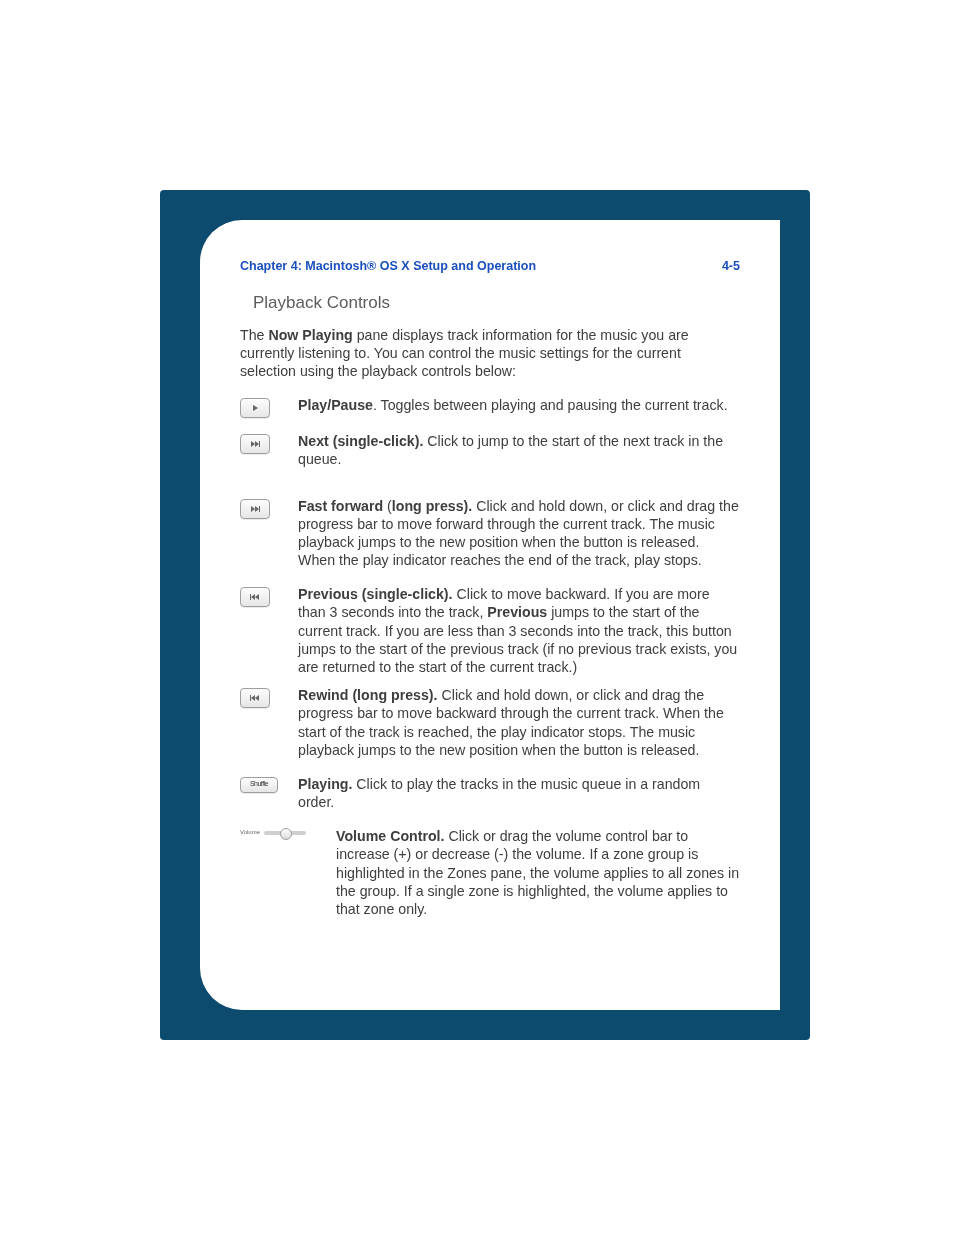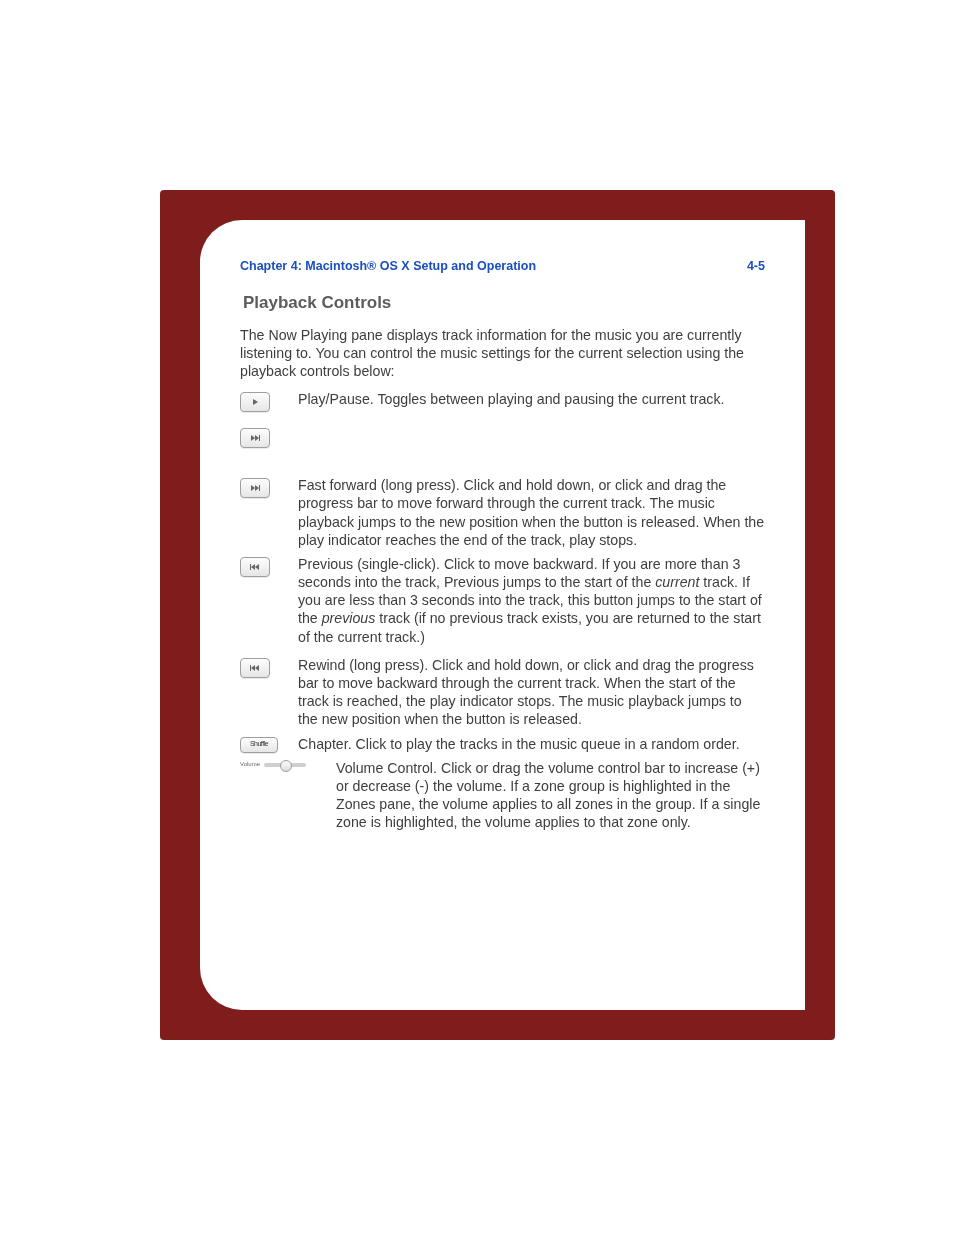--- a/index.html
+++ b/index.html
@@ -14,23 +14,22 @@
     height: 1235px;
     position: relative;
     background: #ffffff;
   }
   .outer-frame {
     position: absolute;
     left: 160px;
     top: 190px;
     width: 650px;
     height: 850px;
-    background: #7f1d1d;
+    background: #0c4a6e;
     border-radius: 4px;
-    padding-left: 25px;
   }
   .page {
     position: absolute;
     left: 40px;
     top: 30px;
     right: 30px;
     bottom: 30px;
     background: #ffffff;
     border-top-left-radius: 42px;
     border-bottom-left-radius: 42px;
@@ -42,33 +41,34 @@
   .header-line {
     display: flex;
     justify-content: space-between;
     color: #1a4fbf;
     font-weight: 700;
     font-size: 12.5px;
     margin-bottom: 18px;
   }
   .section-title {
     color: #5c5c5c;
-    font-weight: 700;
+    font-weight: 400;
     font-size: 17px;
-    margin: 10px 0 12px 3px;
+    margin: 10px 0 12px 13px;
   }
   .para {
     margin: 0 0 10px 0;
   }
-  .bold { font-weight: 400; }
-  .italic { font-style: italic; }
+  .bold { font-weight: 700; }
+  .italic { }
   .row {
     display: flex;
     align-items: flex-start;
     margin-bottom: 6px;
+    margin-top: 16px;
   }
   .icon-col {
     flex: 0 0 58px;
     display: flex;
     justify-content: flex-start;
     align-items: flex-start;
     padding-top: 2px;
   }
   .text-col {
     flex: 1;
@@ -157,20 +157,23 @@
       <div class="row" style="margin-top:14px;">
         <div class="icon-col">
           <span class="btn">
             <svg width="10" height="8" viewBox="0 0 10 8">
                 <polygon points="1,1 5,4 1,7" fill="#666"></polygon>
                 <polygon points="5,1 9,4 5,7" fill="#666"></polygon>
                 <rect x="9" y="1" width="1" height="6" fill="#666"></rect>
               </svg>
           </span>
         </div>
+        <div class="text-col">
+          <span class="bold">Next (single-click).</span><span> </span><span>Click to jump to the start of the next track in the queue.</span>
+        </div>
       </div>
 
       <div class="row" style="margin-top:28px;">
         <div class="icon-col">
           <span class="btn">
             <svg width="10" height="8" viewBox="0 0 10 8">
                 <polygon points="1,1 5,4 1,7" fill="#666"></polygon>
                 <polygon points="5,1 9,4 5,7" fill="#666"></polygon>
                 <rect x="9" y="1" width="1" height="6" fill="#666"></rect>
               </svg>
@@ -209,21 +212,21 @@
         <div class="text-col">
           <span class="bold">Rewind (long press).</span><span> </span><span>Click and hold down, or click and drag the progress bar to move backward through the current track. When the start of the track is reached, the play indicator stops. The music playback jumps to the new position when the button is released.</span>
         </div>
       </div>
 
       <div class="row">
         <div class="icon-col">
           <span class="btn btn-txt">Shuffle</span>
         </div>
         <div class="text-col">
-          <span class="bold">Chapter.</span><span> </span><span>Click to play the tracks in the music queue in a random order.</span>
+          <span class="bold">Playing.</span><span> </span><span>Click to play the tracks in the music queue in a random order.</span>
         </div>
       </div>
 
 
 
 
       <div class="row vol-row">
         <div class="icon-col">
           <span class="vol-widget">
             <span>Volume</span>

